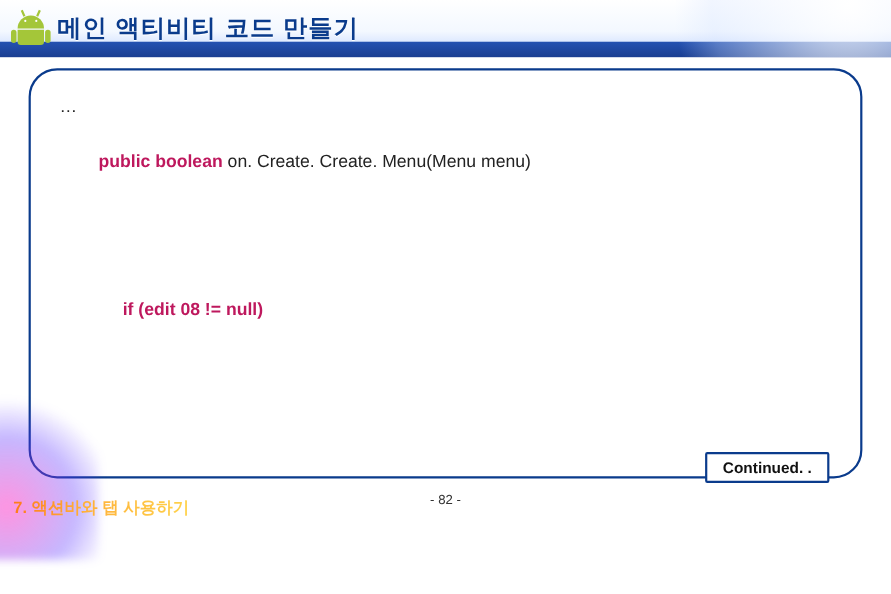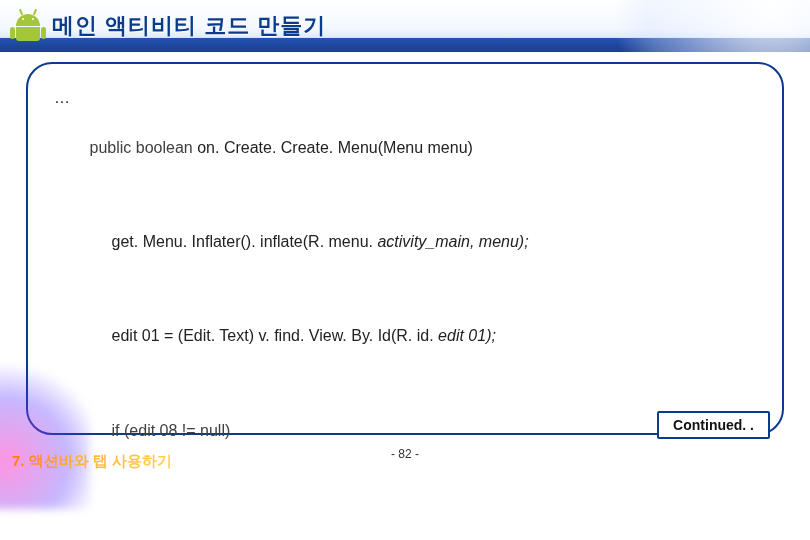--- a/index.html
+++ b/index.html
@@ -40,26 +40,26 @@
     color: #0a3b8c;
     text-shadow: 0 1px 0 #fff;
   }
   .content-frame {
     position: absolute; left: 26px; right: 26px; top: 62px; bottom: 44px;
     border: 2px solid #0a3b8c; border-radius: 26px;
     padding: 22px 26px 18px 26px;
   }
   .code { font-size: 16px; line-height: 1.55; color: #222; }
   .code .line { white-space: pre-wrap; }
-  .kw { font-weight: 400; color: #404040; }
+  .kw { font-weight: 700; color: #be185d; }
   .ital { font-style: italic; }
   .ind1 { padding-left: 22px; }
   .sp { height: 20px; }
   .continued-badge {
-    position: absolute; right: 12px; bottom: -6px;
+    position: absolute; right: 28px; bottom: -6px;
     background: #fff; border: 2px solid #0a3b8c; border-radius: 2px;
     padding: 4px 14px; font-weight: 700; font-size: 14px; color: #111;
   }
   .footer {
     position: absolute; left: 0; right: 0; bottom: 8px; height: 24px;
     display: flex; justify-content: center;
   }
   .chapter {
     position: absolute; left: 12px; bottom: 8px;
     font-weight: 900; font-size: 15px;
@@ -97,29 +97,23 @@
   <div class="content-frame">
     <div class="code">
 
       <div class="line">…</div>
       <div class="line">
         <span class="kw">public boolean </span><span>on. Create. Create. Menu(Menu menu)</span>
       </div>
 
       <div class="sp"></div>
 
-      <div class="line ind1">
-        <span>get. Menu. Inflater(). inflate(R. menu. </span><span class="ital">activity_main, menu);</span>
-      </div>
 
       <div class="sp"></div>
 
-      <div class="line ind1">
-        <span>edit 01</span><span> = (Edit. Text) v. find. View. By. Id(R. id. </span><span class="ital">edit 01);</span>
-      </div>
 
       <div class="sp"></div>
 
       <div class="line ind1">
         <span class="kw">if (edit 08 != null)</span>
       </div>
 
     </div>
 
     <div class="continued-badge">Continued. .</div>

